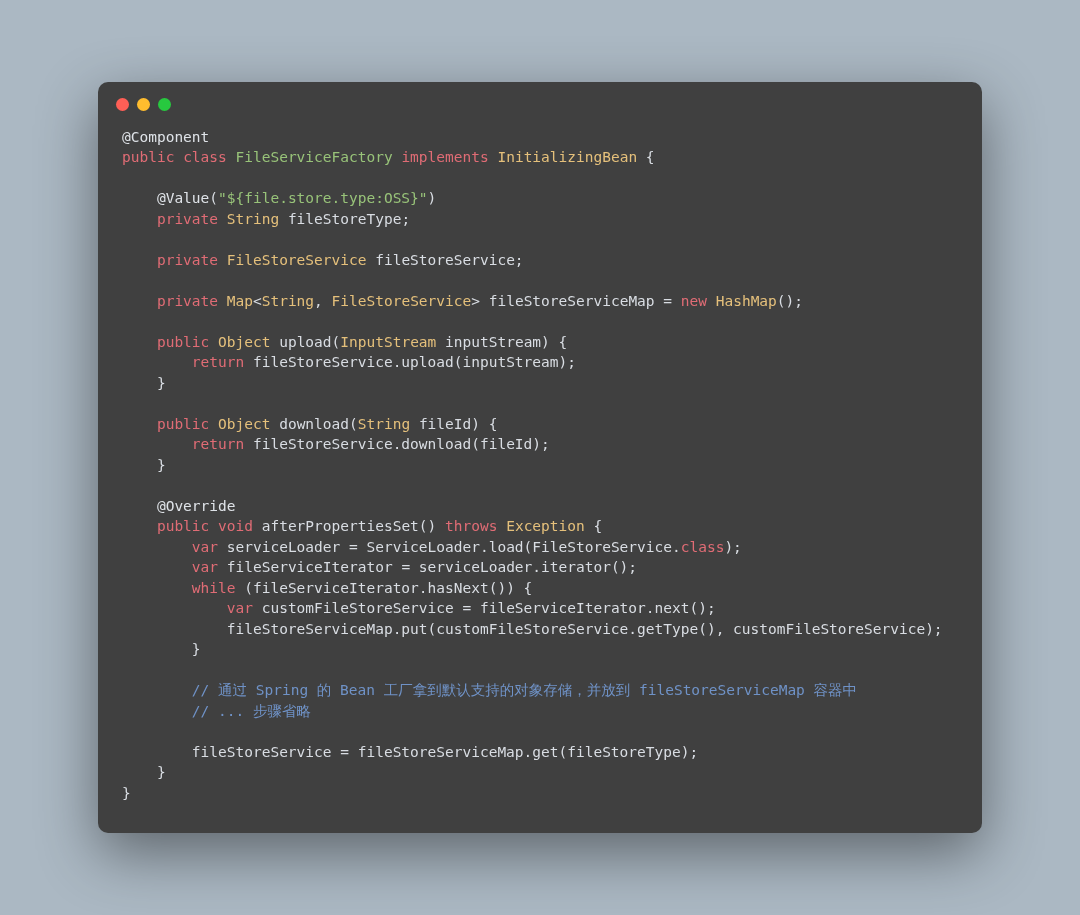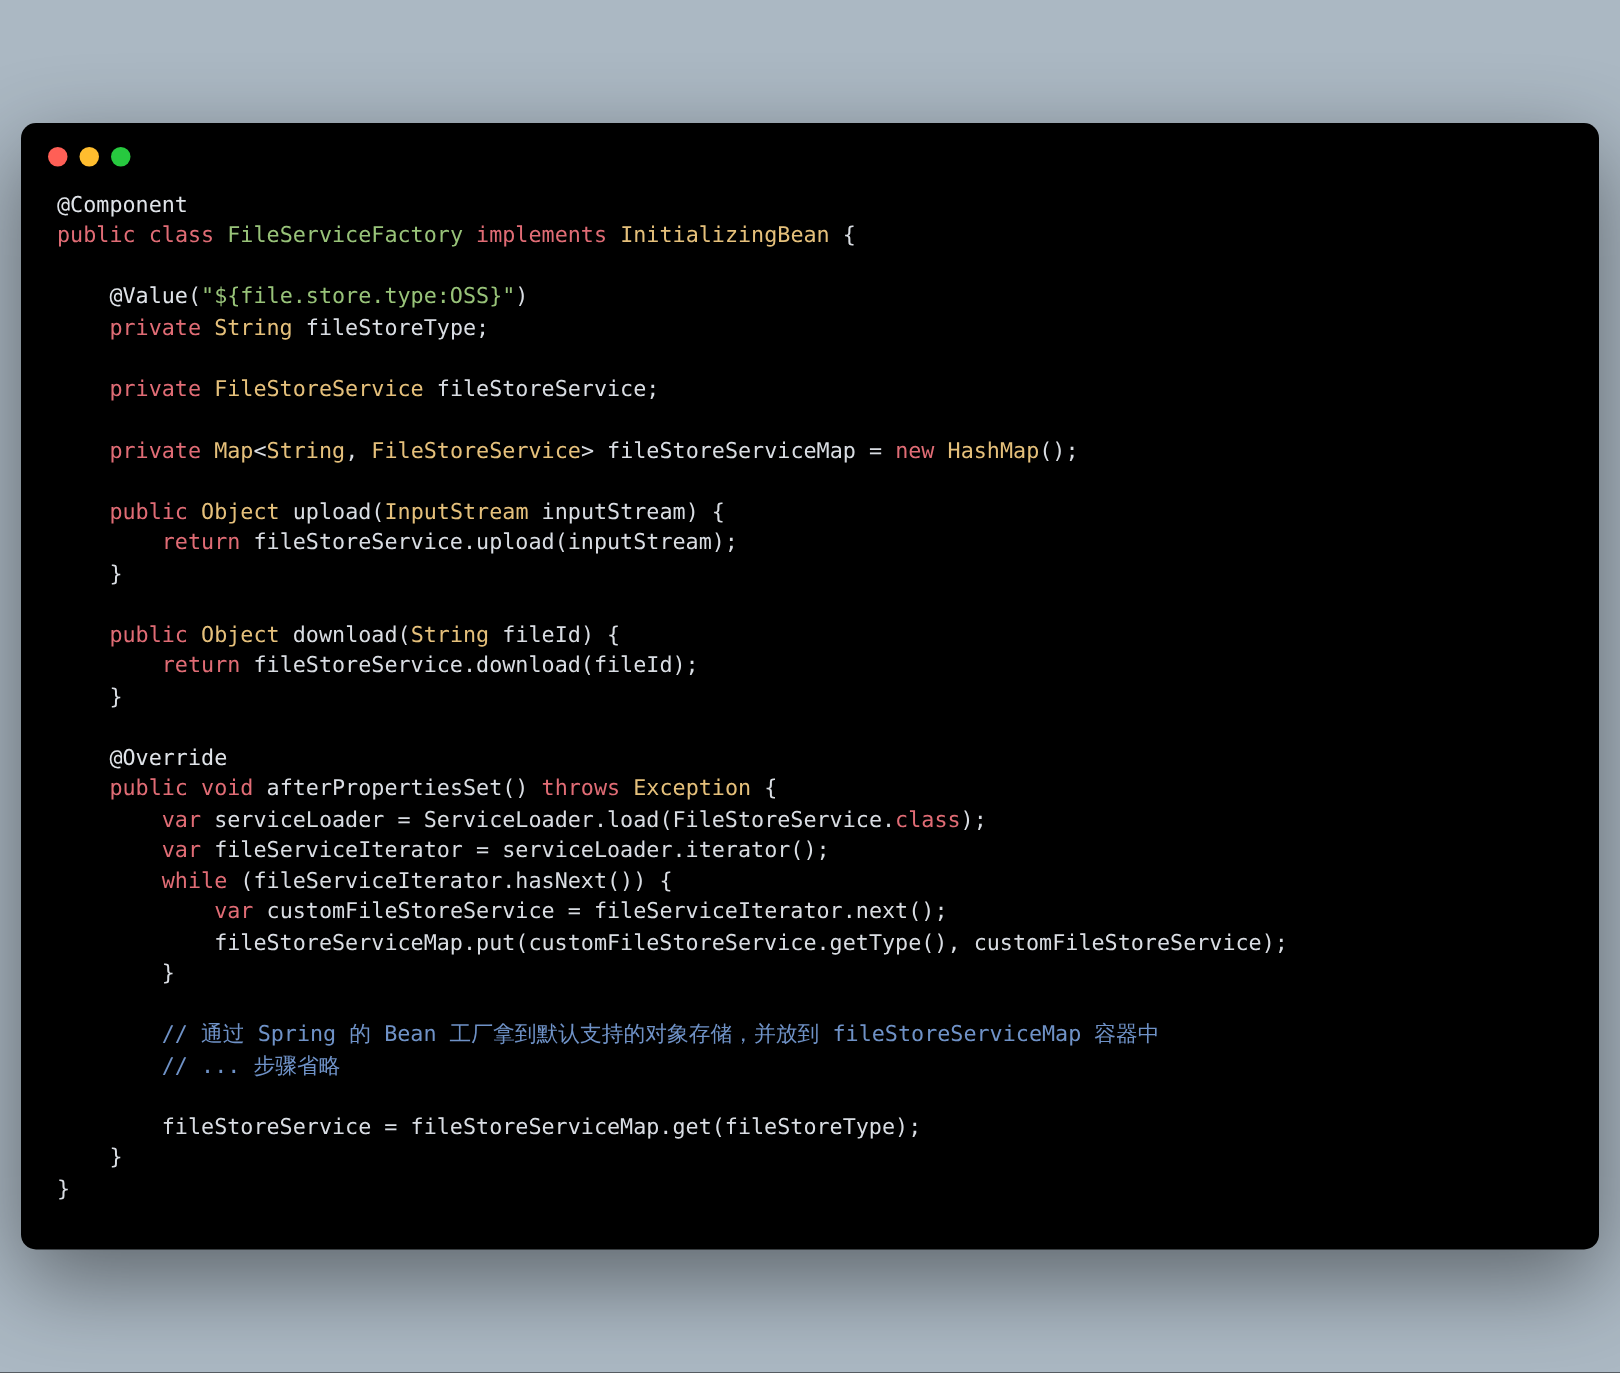--- a/index.html
+++ b/index.html
@@ -6,23 +6,23 @@
 body {
   background: #abb8c3;
   width: 1080px;
   height: 915px;
   display: flex;
   align-items: center;
   justify-content: center;
   font-family: ui-monospace, SFMono-Regular, Menlo, Monaco, Consolas, monospace;
 }
 .window {
-  background: #000000;
+  background: #404040;
   border-radius: 10px;
-  width: 1052px;
+  width: 884px;
   box-shadow: 0 20px 60px rgba(0,0,0,0.45);
   overflow: hidden;
 }
 .titlebar {
   display: flex;
   gap: 8px;
   padding: 16px 18px 6px 18px;
 }
 .dot {
   width: 13px;

